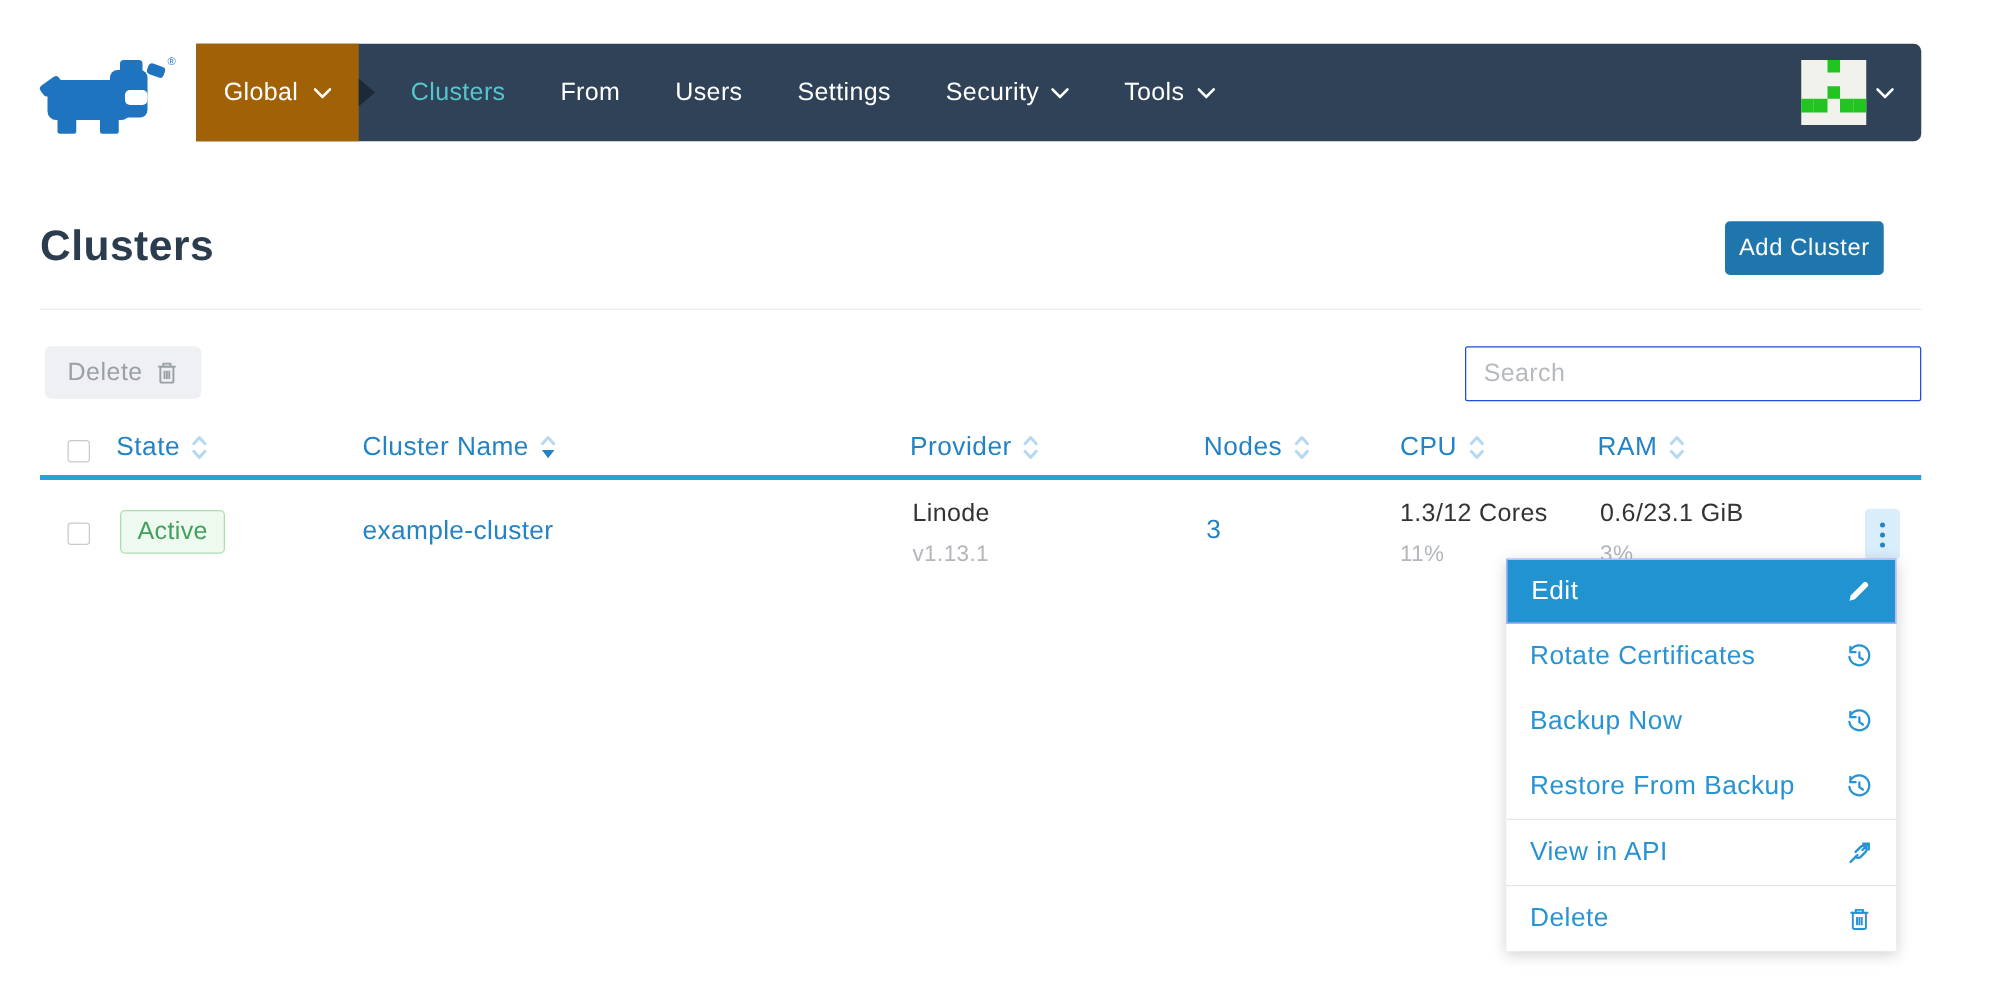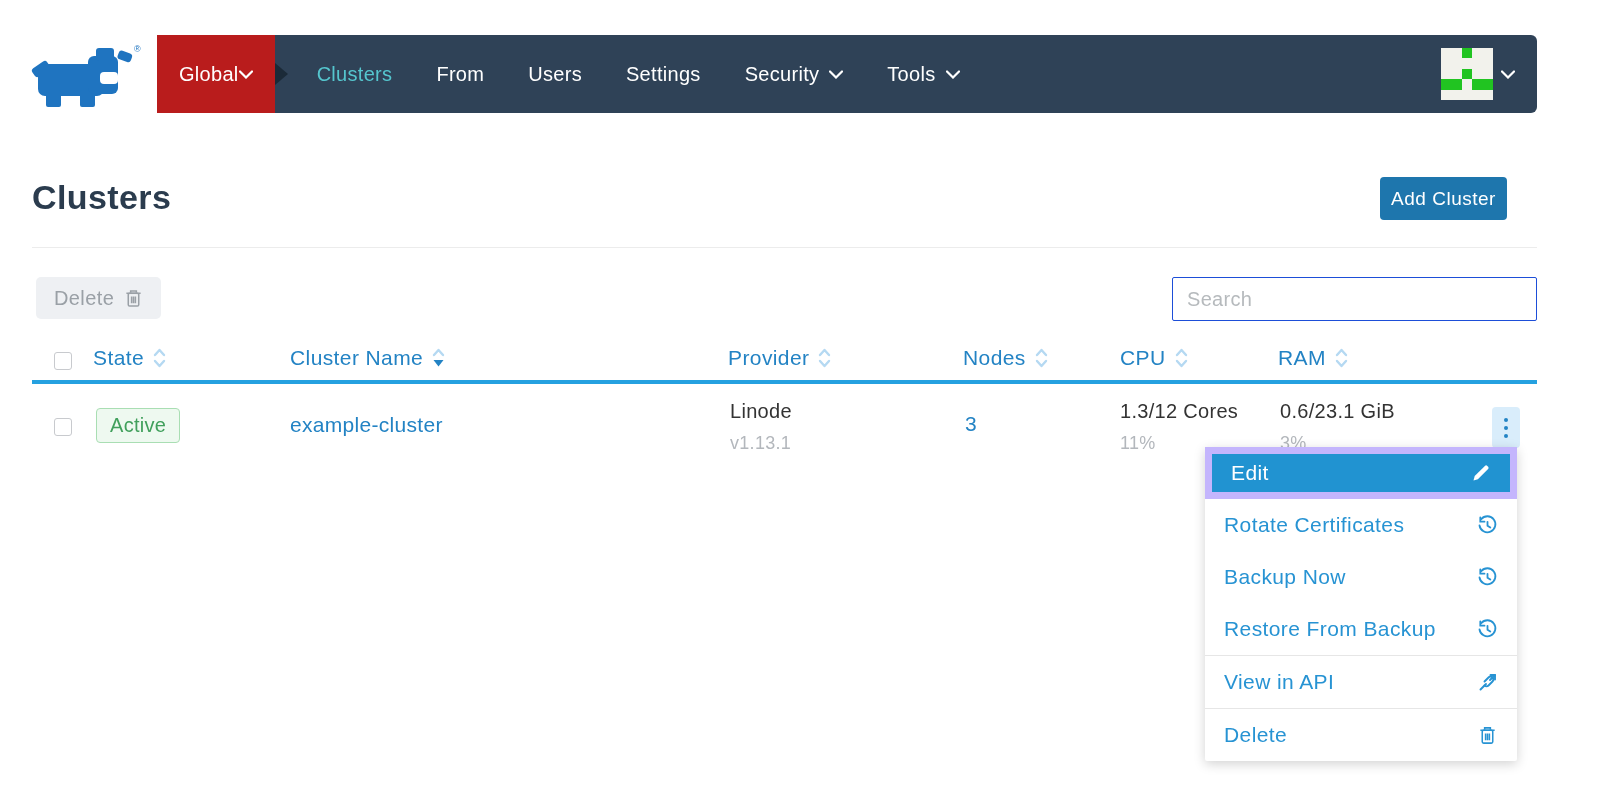--- a/index.html
+++ b/index.html
@@ -8,22 +8,22 @@
   .screen { position:relative; width:1600px; height:786px; background:#fff; overflow:hidden; }
 
   
   .logo { position:absolute; left:30px; top:42px; width:112px; height:66px; }
   .navbar {
     position:absolute; left:157px; top:35px; width:1380px; height:78px;
     background:#2f4257; border-radius:0 6px 6px 0;
     display:flex; align-items:stretch; color:#fff;
   }
   .nav-global {
-    position:relative; background:#b91c1c; display:flex; align-items:center;
-    padding:0 22px 0 22px; border-radius:0; cursor:pointer;justify-content:center;
+    position:relative; background:#a16207; display:flex; align-items:center;
+    padding:0 22px 0 22px; border-radius:0; gap:12px; cursor:pointer;justify-content:center;
   }
   .nav-global::after {
     content:''; position:absolute; right:-13px; top:50%; transform:translateY(-50%);
     border-left:13px solid #1b2a38; border-top:11px solid transparent; border-bottom:11px solid transparent;
   }
   .nav-global .lbl { font-size:20px; letter-spacing:.3px; }
   .nav-links { display:flex; align-items:center; gap:44px; padding-left:42px; }
   .nav-item { font-size:20px; letter-spacing:.3px; color:#fff; cursor:pointer; display:flex; align-items:center; gap:10px; }
   .nav-item.active { color:#55c6ce; }
   .chev { width:14px; height:9px; display:inline-block; }
@@ -86,21 +86,21 @@
   .menu {
     position:absolute; left:1205px; top:447px; width:312px; z-index:10;
     background:#fff; box-shadow:0 3px 12px rgba(0,0,0,.18); border-radius:2px;
   }
   .menu-item {
     height:52px; display:flex; align-items:center; justify-content:space-between;
     padding:0 19px; color:#2793d3; font-size:21px; letter-spacing:.4px; cursor:pointer;
   }
   .menu-item .mi-icon { width:21px; height:21px; color:#2793d3; }
   .menu-item.selected {
-    background:#2193d1; color:#fff; border:7px solid #c4b5fd;
+    background:#2193d1; color:#fff; border:1px solid #c4b5fd;
   }
   .menu-item.selected .mi-icon { color:#fff; }
   .menu-sep { height:1px; background:#e6e6e6; margin:0; }
 
   svg { display:block; }
 </style>
 </head>
 <body>
 
 <div class="screen">

